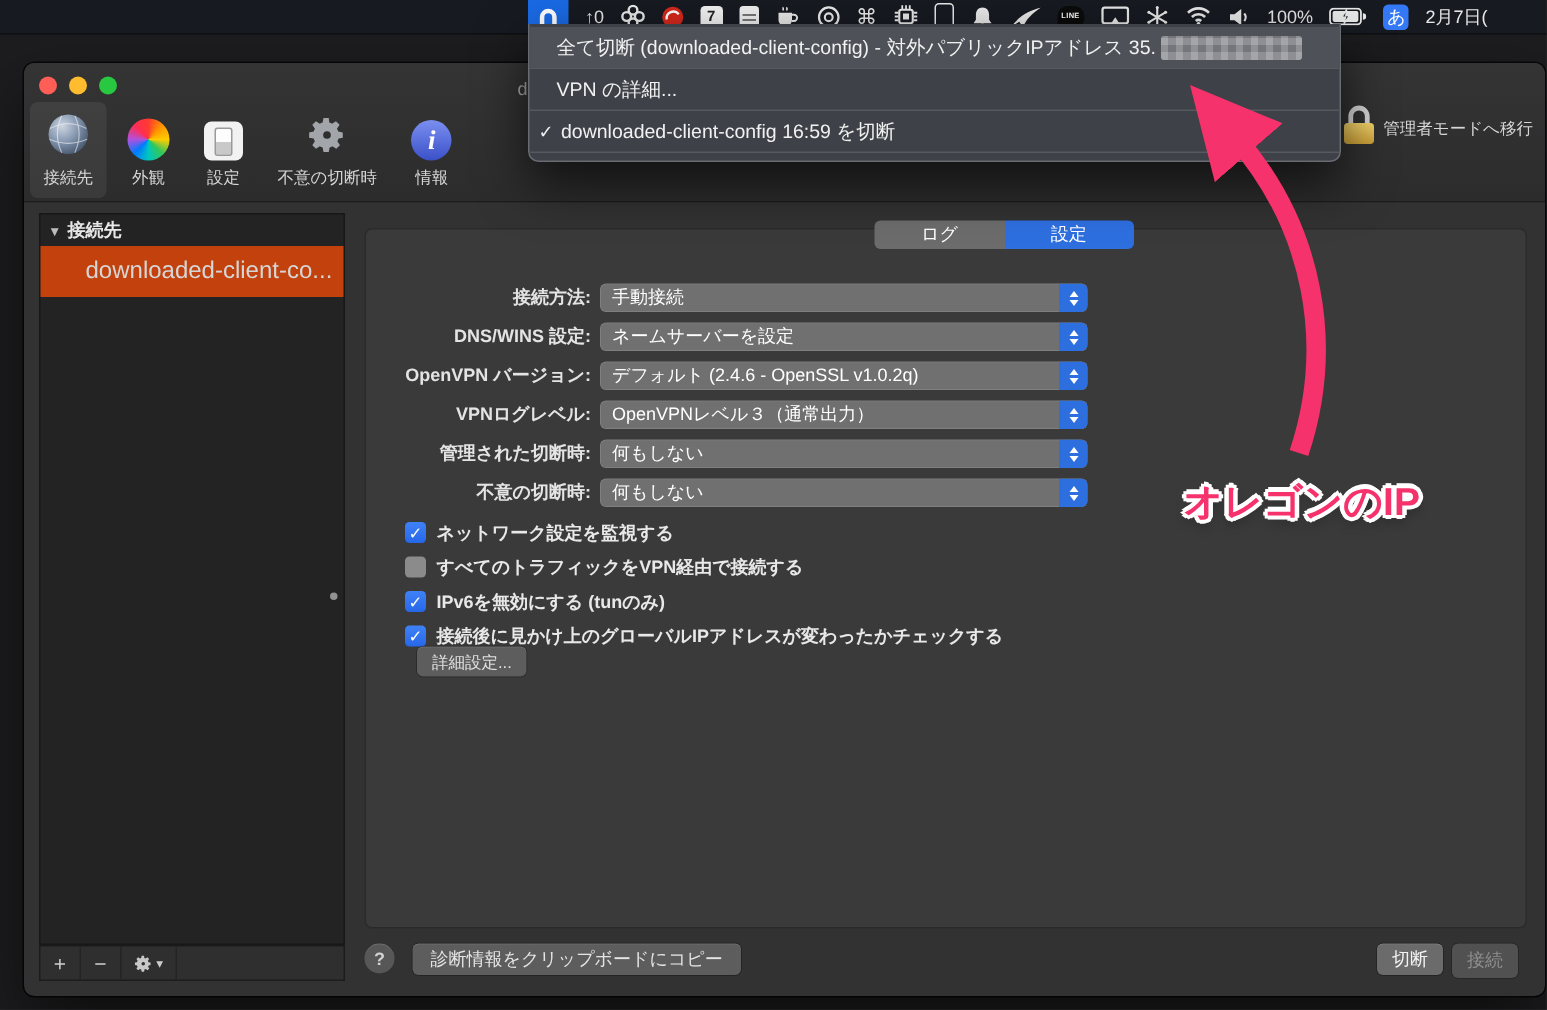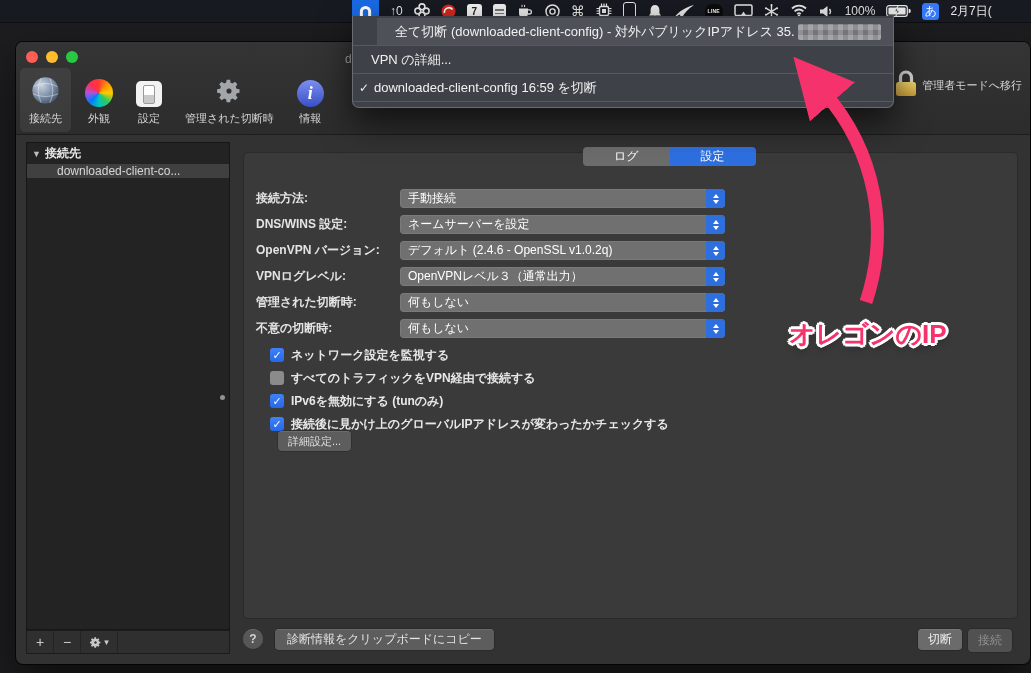--- a/index.html
+++ b/index.html
@@ -24,21 +24,21 @@
         font-size:5px;font-weight:bold;display:flex;align-items:center;justify-content:center;letter-spacing:.2px;}
   .ime{width:17px;height:17px;background:#3478f6;border-radius:3.5px;color:#fff;font-size:12px;
        display:flex;align-items:center;justify-content:center;}
 
   
   .menu{position:absolute;left:352px;top:16px;width:540px;background:#3e4147;z-index:60;
         border:1px solid #686b71;border-top:none;border-radius:0 0 7px 7px;
         box-shadow:0 14px 34px rgba(0,0,0,.65);padding:2px 0 5px;}
   .menu-item{height:27px;display:flex;align-items:center;padding:0 12px 0 18px;
              color:#f1f1f1;font-size:13px;white-space:nowrap;overflow:hidden;}
-  .menu-item.highlight{background:#4e5157;margin-left:24px;}
+  .menu-item.highlight{background:#4e5157;}
   .menu-item.with-check{padding-left:6px;}
   .menu-check{width:15px;flex:0 0 auto;font-size:12px;color:#f1f1f1;}
   .menu-sep{height:1px;background:#56595f;}
   .blur-block{display:inline-block;width:94px;height:16px;margin-left:3px;border-radius:2px;
       background-image:
         repeating-linear-gradient(90deg, rgba(255,255,255,.20) 0 5px, rgba(255,255,255,0) 5px 10px),
         repeating-linear-gradient(0deg, #8d8f94 0 5px, #74767b 5px 10px);}
 
   
   .window{position:absolute;left:16px;top:42px;width:1014px;height:622px;background:#323232;
@@ -64,42 +64,42 @@
             font-weight:bold;font-size:18px;display:flex;align-items:center;justify-content:center;}
   .admin{position:absolute;right:8px;top:26px;display:flex;flex-direction:row;align-items:center;
          gap:2px;color:#d6d6d6;font-size:11px;}
 
   
   .sidebar{position:absolute;left:10px;top:100px;width:204px;height:488px;background:#232323;
            border:1px solid #171717;box-sizing:border-box;}
   .sb-header{height:21px;display:flex;align-items:center;gap:4px;padding-left:5px;
              color:#e8e8e8;font-size:12px;font-weight:bold;}
   .sb-header .disc{font-size:9px;color:#bdbdbd;}
-  .sb-row{height:14px;background:#404040;display:flex;align-items:center;padding-left:30px;
-          color:#d6d6d6;font-size:12px;}
+  .sb-row{height:34px;background:#c2410c;display:flex;align-items:center;padding-left:30px;
+          color:#d6d6d6;font-size:16px;}
   .sb-dot{position:absolute;right:4px;top:252px;width:5px;height:5px;border-radius:50%;background:#929292;}
   .sb-footer{position:absolute;left:10px;top:588px;width:204px;height:24px;background:#2f2f2f;
              border:1px solid #1c1c1c;box-sizing:border-box;display:flex;}
   .sb-btn{width:26px;display:flex;align-items:center;justify-content:center;color:#cdcdcd;
           font-size:14px;border-right:1px solid #242424;}
   .sb-btn.gear{width:36px;gap:2px;font-size:9px;}
   .sb-fill{flex:1;}
 
   
   .panel{position:absolute;left:227px;top:110px;width:775px;height:467px;background:#3a3a3a;
          border:1px solid #2a2a2a;border-radius:5px;box-sizing:border-box;}
   .segmented{position:absolute;left:567px;top:105px;height:19px;display:flex;z-index:12;
              font-size:12px;color:#fff;}
   .seg{display:flex;align-items:center;justify-content:center;padding:0 31px;}
   .seg.left{background:#6c6c6c;border-radius:4px 0 0 4px;}
   .seg.right{background:#2e6fe0;border-radius:0 4px 4px 0;}
 
   .form{position:absolute;left:240px;top:147px;z-index:11;}
   .frow{display:flex;align-items:center;height:19px;margin-bottom:7px;}
-  .flabel{width:138px;margin-right:6px;color:#e4e4e4;font-size:12px;font-weight:bold;}
+  .flabel{width:138px;text-align:right;margin-right:6px;color:#e4e4e4;font-size:12px;font-weight:bold;}
   .select{position:relative;width:325px;height:19px;background:#707070;border-radius:4px;
           display:flex;align-items:center;padding-left:8px;box-sizing:border-box;color:#fff;
           font-size:12px;box-shadow:inset 0 0 0 .5px rgba(255,255,255,.14);white-space:nowrap;overflow:hidden;}
   .stepper{position:absolute;right:0;top:0;width:19px;height:19px;background:#2e6fe0;
            border-radius:0 4px 4px 0;display:flex;flex-direction:column;align-items:center;
            justify-content:center;gap:2px;}
   .stepper .up{width:0;height:0;border-left:3.5px solid transparent;border-right:3.5px solid transparent;
                border-bottom:4px solid #fff;}
   .stepper .down{width:0;height:0;border-left:3.5px solid transparent;border-right:3.5px solid transparent;
                  border-top:4px solid #fff;}
@@ -314,21 +314,21 @@
             </span>
           <span>設定</span>
         </div>
         <div class="tb-item">
           <span>
             <svg width="28" height="28" viewBox="0 0 24 24">
               <path fill="#a2a6ab" d="M12 8a4 4 0 1 0 0 8 4 4 0 0 0 0-8zm9 5.5v-3l-2.6-.5a6.6 6.6 0 0 0-.7-1.6l1.5-2.2-2.1-2.1-2.2 1.5c-.5-.3-1-.5-1.6-.7L13 2.3h-3l-.5 2.6c-.6.2-1.1.4-1.6.7L5.7 4.1 3.6 6.2l1.5 2.2c-.3.5-.5 1-.7 1.6l-2.6.5v3l2.6.5c.2.6.4 1.1.7 1.6l-1.5 2.2 2.1 2.1 2.2-1.5c.5.3 1 .5 1.6.7l.5 2.6h3l.5-2.6c.6-.2 1.1-.4 1.6-.7l2.2 1.5 2.1-2.1-1.5-2.2c.3-.5.5-1 .7-1.6l2.6-.5z"></path>
               <circle cx="12" cy="12" r="2.2" fill="#2f2f2f"></circle>
               </svg>
           </span>
-          <span>管理された切断時</span>
+          <span>不意の切断時</span>
         </div>
         <div class="tb-item">
           <span class="info-ico">i</span>
           <span>情報</span>
         </div>
       </div>
 
       <div class="admin">
         <span>
           <svg width="28" height="32" viewBox="0 0 28 32">

